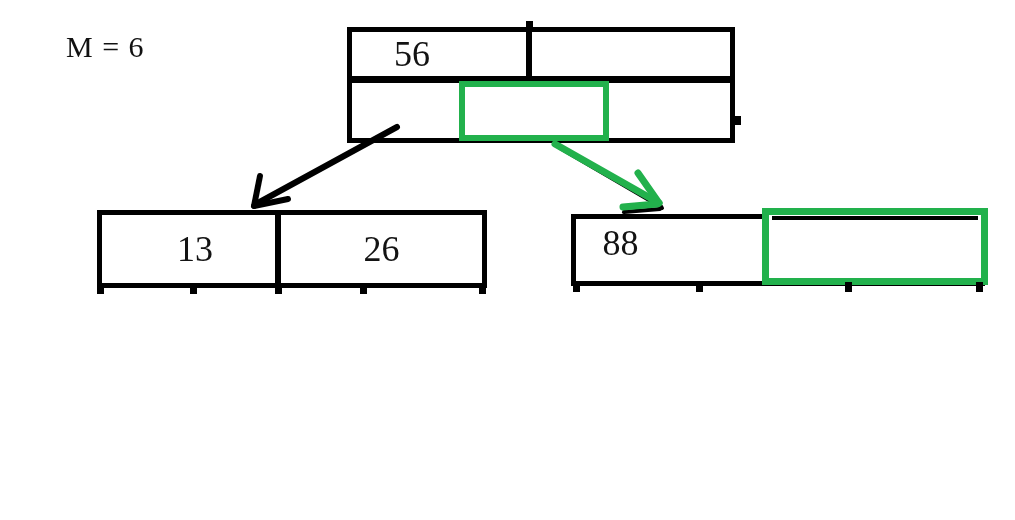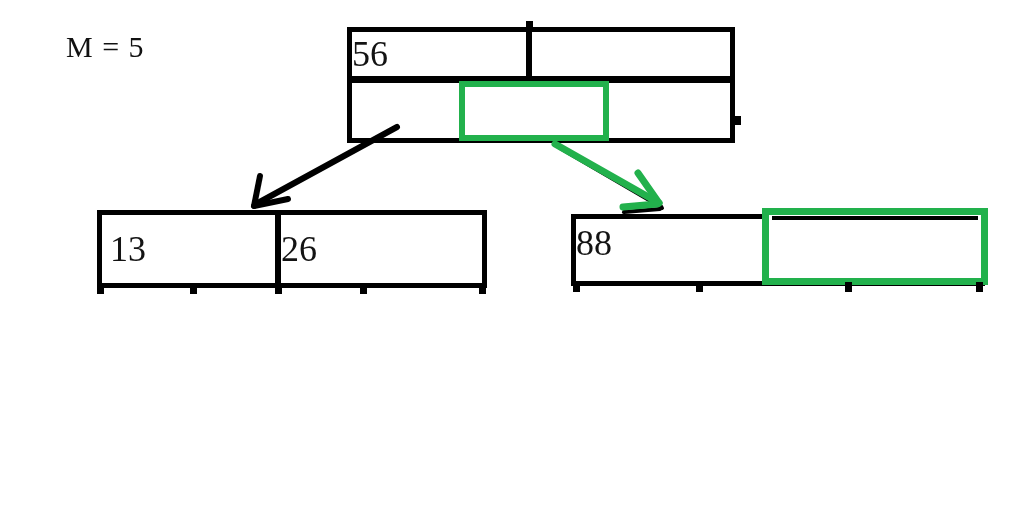--- a/index.html
+++ b/index.html
@@ -9,38 +9,38 @@
   }
   .m-label{
     position:absolute;left:66px;top:30px;font-size:30px;color:#111;
     letter-spacing:1px;
   }
   .box{position:absolute;box-sizing:border-box;border:5px solid #000;background:#fff;}
   .vdiv{position:absolute;background:#000;}
   .nub{position:absolute;background:#000;}
   .tick{position:absolute;background:#000;width:7px;height:10px;}
   .celltext{
-    position:absolute;display:flex;align-items:center;
+    position:absolute;display:flex;align-items:center;justify-content:center;
     font-size:36px;color:#131313;
   }
   .hl{
     position:absolute;box-sizing:border-box;border:6px solid #22B14C;background:#fff;
   }
   .hl2{
     position:absolute;box-sizing:border-box;border:7px solid #22B14C;background:#fff;
   }
   .inner-black-line{position:absolute;background:#000;}
   svg.arrows{position:absolute;left:0;top:0;pointer-events:none;}
 </style>
 </head>
 <body>
 
 <div class="canvas">
 
-  <div class="m-label">M = 5</div>
+  <div class="m-label">M = 6</div>
 
   <div class="box" style="left:347px;top:27px;width:388px;height:54px;"></div>
   <div class="vdiv" style="left:526px;top:27px;width:6px;height:54px;"></div>
   <div class="nub" style="left:526px;top:21px;width:7px;height:7px;"></div>
   <div class="celltext" style="left:352px;top:30px;width:120px;height:48px;">
     <span>56</span>
   </div>
 
   <div class="box" style="left:347px;top:78px;width:388px;height:65px;"></div>
   <div class="hl" style="left:459px;top:81px;width:150px;height:60px;"></div>
@@ -55,21 +55,21 @@
     <span>26</span>
   </div>
   <div class="tick" style="left:97px;top:284px;"></div>
   <div class="tick" style="left:190px;top:284px;"></div>
   <div class="tick" style="left:275px;top:284px;"></div>
   <div class="tick" style="left:360px;top:284px;"></div>
   <div class="tick" style="left:479px;top:284px;"></div>
 
   <div class="box" style="left:571px;top:214px;width:414px;height:72px;"></div>
   <div class="vdiv" style="left:764px;top:214px;width:5px;height:72px;"></div>
-  <div class="celltext" style="left:576px;top:214px;width:145px;height:58px;">
+  <div class="celltext" style="left:548px;top:214px;width:145px;height:58px;">
     <span>88</span>
   </div>
   <div class="hl2" style="left:762px;top:208px;width:226px;height:77px;"></div>
   <div class="inner-black-line" style="left:772px;top:216px;width:206px;height:4px;"></div>
   <div class="tick" style="left:573px;top:282px;"></div>
   <div class="tick" style="left:696px;top:282px;"></div>
   <div class="tick" style="left:845px;top:282px;"></div>
   <div class="tick" style="left:976px;top:282px;"></div>
 
   <svg class="arrows" width="1015" height="520" viewBox="0 0 1015 520">

